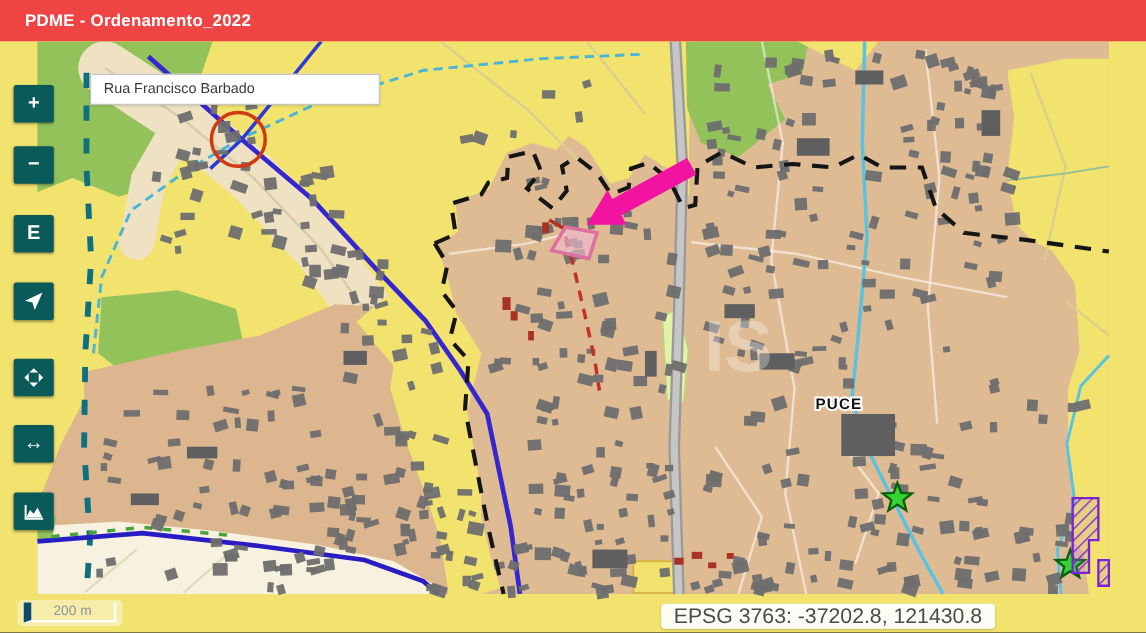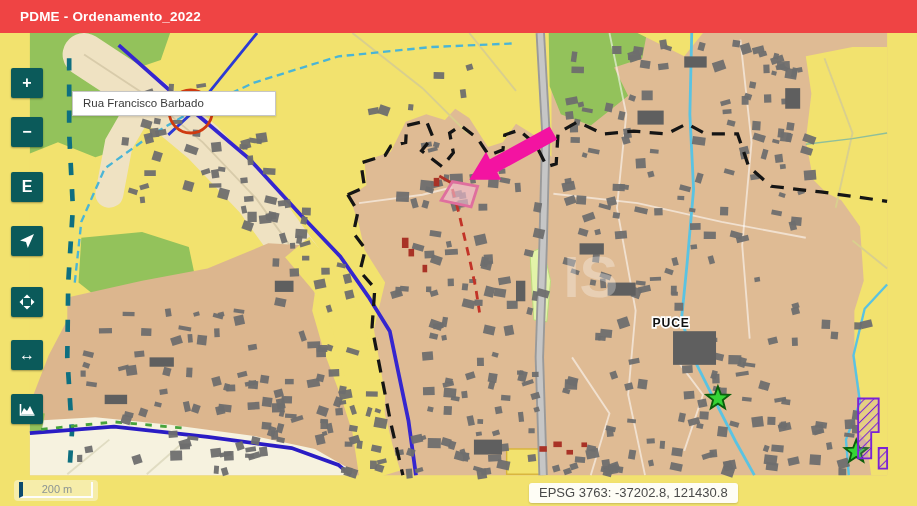--- a/index.html
+++ b/index.html
@@ -8,30 +8,30 @@
   .header{position:absolute;left:0;top:0;width:917px;height:33px;background:#ef4444;
           display:flex;align-items:center;z-index:30;}
   .header .title{color:#fff;font-weight:bold;font-size:13.5px;padding-left:20px;letter-spacing:.2px;}
   .map{position:absolute;left:0;top:33px;width:917px;height:473px;overflow:hidden;}
   .map svg.base{position:absolute;left:0;top:0;}
   .toolbar-btn{position:absolute;left:11px;width:32px;height:30px;background:#0b5a5a;
      border:none;border-radius:2px;color:#fff;display:flex;align-items:center;justify-content:center;
      font-family:"Liberation Sans",sans-serif;font-size:16px;font-weight:bold;cursor:pointer;
      box-shadow:0 1px 2px rgba(0,0,0,.35);z-index:20;padding:0;}
   .toolbar-btn svg{display:block;}
-  .street-label{position:absolute;left:72px;top:26px;width:204px;height:25px;background:#fff;
+  .street-label{position:absolute;left:72px;top:26px;width:232px;height:25px;background:#fff;
      border:1px solid #c6c6c6;box-sizing:border-box;font-size:11.5px;color:#3a3a3a;
-     line-height:23px;padding-left:10px;z-index:15;box-shadow:0 1px 2px rgba(0,0,0,.15);margin-top:32px;}
+     line-height:23px;padding-left:10px;z-index:15;box-shadow:0 1px 2px rgba(0,0,0,.15);}
   .scalebar{position:absolute;left:14px;top:447px;width:84px;height:21px;
      background:rgba(250,250,245,.45);border-radius:4px;z-index:15;}
   .scalebar .bracket{position:absolute;left:5px;right:5px;top:2px;bottom:3px;
-     border-left:4px solid #0c4a6e;border-right:2px solid #fdfdfa;border-bottom:2px solid #fdfdfa;
+     border-left:6px solid #0c4a6e;border-right:2px solid #fdfdfa;border-bottom:2px solid #fdfdfa;
      color:#8b9494;font-size:11px;text-align:center;line-height:15px;}
   .coords{position:absolute;left:529px;top:450px;height:20px;background:rgba(255,255,255,.93);
-     border-radius:3px;font-size:13px;color:#4a4a4a;line-height:20px;padding:0 10px;z-index:15;
+     border-radius:3px;font-size:17px;color:#4a4a4a;line-height:20px;padding:0 10px;z-index:15;
      box-shadow:0 1px 2px rgba(0,0,0,.18);white-space:nowrap;}
 </style>
 </head>
 <body>
 
 <div class="app">
 
   <div class="header">
     <span class="title">PDME - Ordenamento_2022</span>
   </div>

